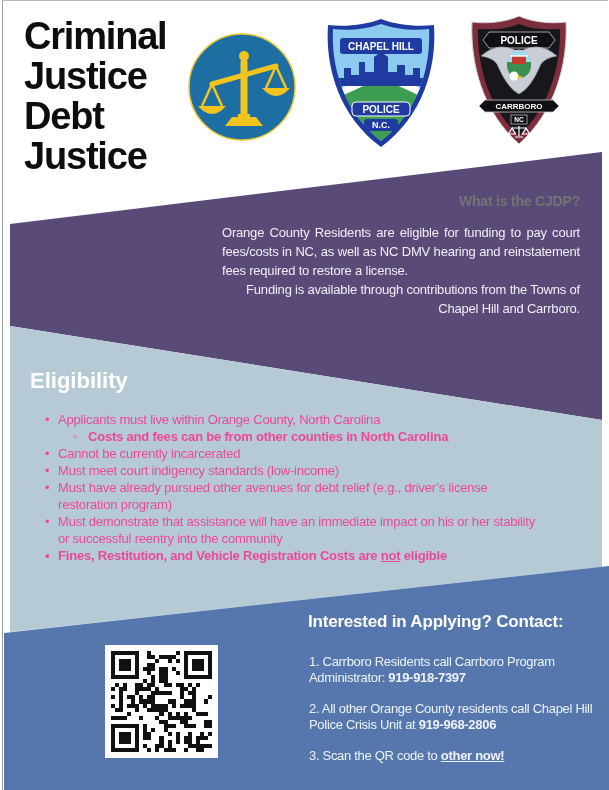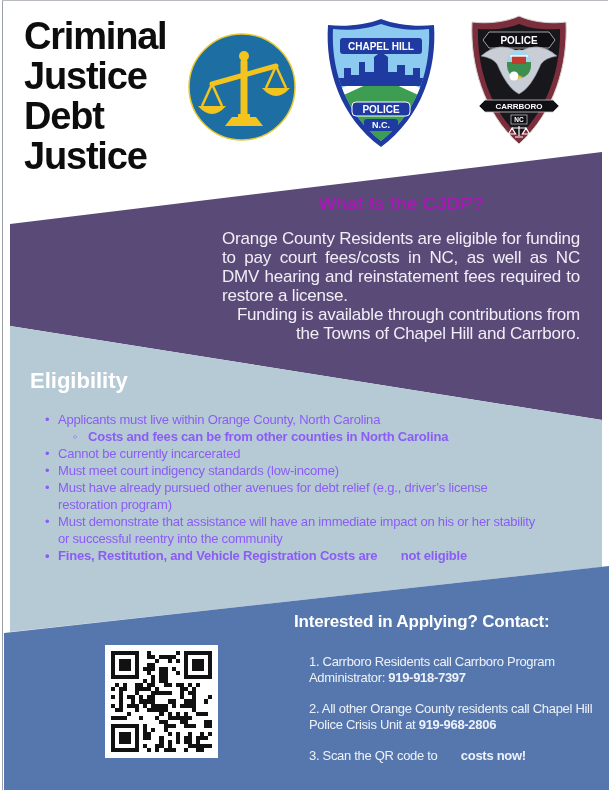--- a/index.html
+++ b/index.html
@@ -11,38 +11,38 @@
 
   
   .title{position:absolute;left:24px;top:16px;color:#0d0d0d;font-weight:800;
          font-size:38px;line-height:40px;letter-spacing:-1.2px;}
   .logo-scales{position:absolute;left:187px;top:32px;}
   .badge-ch{position:absolute;left:320px;top:14px;}
   .badge-cb{position:absolute;left:465px;top:12px;}
 
   
   .cjdp{position:absolute;left:222px;top:193px;width:358px;text-align:right;color:#f1eef6;}
-  .cjdp-heading{font-size:19px;font-weight:700;color:#a21caf;letter-spacing:-0.2px;text-align:center;}
-  .cjdp p{margin:0;font-size:17px;line-height:19px;letter-spacing:-0.2px;}
+  .cjdp-heading{font-size:14px;font-weight:700;color:#737373;letter-spacing:-0.2px;}
+  .cjdp p{margin:0;font-size:13px;line-height:19px;letter-spacing:-0.2px;}
   .cjdp .p1{margin-top:14px;text-align:justify;}
   .cjdp .p2{margin-top:0;text-align:right;}
 
   
   .elig-heading{position:absolute;left:30px;top:368px;font-size:22px;font-weight:700;color:#ffffff;}
-  .bullets{position:absolute;left:44px;top:411px;width:502px;color:#8b5cf6;
+  .bullets{position:absolute;left:44px;top:411px;width:502px;color:#ec4899;
            font-size:13px;line-height:17px;letter-spacing:-0.2px;}
   .b{position:relative;padding-left:14px;}
   .b::before{content:"\2022";position:absolute;left:1px;}
   .b2{position:relative;padding-left:44px;font-weight:700;}
   .b2::before{content:"\25E6";position:absolute;left:29px;}
-  .u{margin-left:20px;}
+  .u{text-decoration:underline;}
   .bold{font-weight:700;}
 
   
-  .contact-heading{position:absolute;left:294px;top:612px;font-size:17px;font-weight:700;
+  .contact-heading{position:absolute;left:308px;top:612px;font-size:17px;font-weight:700;
                    color:#ffffff;letter-spacing:-0.2px;}
   .contact-items{position:absolute;left:309px;top:654px;width:292px;color:#eef2f8;
                  font-size:13px;line-height:15.5px;letter-spacing:-0.3px;}
   .ci{margin-bottom:16px;}
 
   
   .qr-box{position:absolute;left:105px;top:645px;width:113px;height:113px;background:#ffffff;
           display:flex;align-items:center;justify-content:center;}
   .qr-box svg{width:101px;height:101px;display:block;}
 </style>
@@ -138,21 +138,21 @@
     <div class="b">Must meet court indigency standards (low-income)</div>
     <div class="b">Must have already pursued other avenues for debt relief (e.g., driver’s license restoration program)</div>
     <div class="b">Must demonstrate that assistance will have an immediate impact on his or her stability or successful reentry into the community</div>
     <div class="b bold"><span>Fines, Restitution, and Vehicle Registration Costs are </span><span class="u">not</span><span> eligible</span></div>
   </div>
 
   <div class="contact-heading">Interested in Applying? Contact:</div>
   <div class="contact-items">
     <div class="ci"><span>1. Carrboro Residents call Carrboro Program Administrator: </span><span class="bold">919-918-7397</span></div>
     <div class="ci"><span>2. All other Orange County residents call Chapel Hill Police Crisis Unit at </span><span class="bold">919-968-2806</span></div>
-    <div class="ci"><span>3. Scan the QR code to </span><span class="bold u">costs now!</span></div>
+    <div class="ci"><span>3. Scan the QR code to </span><span class="bold u">other now!</span></div>
   </div>
 
   <div class="qr-box">
     <svg id="qr-svg" viewBox="0 0 25 25" shape-rendering="crispEdges">
       <path fill="#111111" fill-rule="evenodd" d="M9 0h1v1h-1zM16 0h1v1h-1zM9 1h1v1h-1zM10 1h1v1h-1zM12 1h1v1h-1zM13 1h1v1h-1zM14 1h1v1h-1zM15 1h1v1h-1zM11 2h1v1h-1zM14 2h1v1h-1zM16 2h1v1h-1zM9 3h1v1h-1zM10 3h1v1h-1zM8 4h1v1h-1zM9 4h1v1h-1zM10 4h1v1h-1zM12 4h1v1h-1zM13 4h1v1h-1zM15 4h1v1h-1zM9 5h1v1h-1zM12 5h1v1h-1zM13 5h1v1h-1zM16 5h1v1h-1zM10 6h1v1h-1zM12 6h1v1h-1zM13 6h1v1h-1zM8 7h1v1h-1zM10 7h1v1h-1zM12 7h1v1h-1zM13 7h1v1h-1zM1 8h1v1h-1zM3 8h1v1h-1zM6 8h1v1h-1zM7 8h1v1h-1zM9 8h1v1h-1zM10 8h1v1h-1zM13 8h1v1h-1zM14 8h1v1h-1zM16 8h1v1h-1zM17 8h1v1h-1zM19 8h1v1h-1zM21 8h1v1h-1zM0 9h1v1h-1zM2 9h1v1h-1zM3 9h1v1h-1zM6 9h1v1h-1zM7 9h1v1h-1zM8 9h1v1h-1zM9 9h1v1h-1zM11 9h1v1h-1zM17 9h1v1h-1zM18 9h1v1h-1zM20 9h1v1h-1zM2 10h1v1h-1zM6 10h1v1h-1zM10 10h1v1h-1zM11 10h1v1h-1zM12 10h1v1h-1zM13 10h1v1h-1zM14 10h1v1h-1zM17 10h1v1h-1zM19 10h1v1h-1zM20 10h1v1h-1zM0 11h1v1h-1zM2 11h1v1h-1zM4 11h1v1h-1zM5 11h1v1h-1zM7 11h1v1h-1zM9 11h1v1h-1zM10 11h1v1h-1zM17 11h1v1h-1zM20 11h1v1h-1zM24 11h1v1h-1zM2 12h1v1h-1zM5 12h1v1h-1zM7 12h1v1h-1zM8 12h1v1h-1zM9 12h1v1h-1zM10 12h1v1h-1zM14 12h1v1h-1zM15 12h1v1h-1zM18 12h1v1h-1zM19 12h1v1h-1zM20 12h1v1h-1zM23 12h1v1h-1zM0 13h1v1h-1zM2 13h1v1h-1zM4 13h1v1h-1zM5 13h1v1h-1zM6 13h1v1h-1zM8 13h1v1h-1zM10 13h1v1h-1zM11 13h1v1h-1zM12 13h1v1h-1zM13 13h1v1h-1zM15 13h1v1h-1zM17 13h1v1h-1zM18 13h1v1h-1zM19 13h1v1h-1zM20 13h1v1h-1zM1 14h1v1h-1zM2 14h1v1h-1zM6 14h1v1h-1zM9 14h1v1h-1zM10 14h1v1h-1zM11 14h1v1h-1zM12 14h1v1h-1zM13 14h1v1h-1zM20 14h1v1h-1zM4 15h1v1h-1zM12 15h1v1h-1zM14 15h1v1h-1zM16 15h1v1h-1zM18 15h1v1h-1zM21 15h1v1h-1zM22 15h1v1h-1zM23 15h1v1h-1zM0 16h1v1h-1zM1 16h1v1h-1zM2 16h1v1h-1zM3 16h1v1h-1zM7 16h1v1h-1zM11 16h1v1h-1zM14 16h1v1h-1zM15 16h1v1h-1zM16 16h1v1h-1zM17 16h1v1h-1zM18 16h1v1h-1zM19 16h1v1h-1zM12 17h1v1h-1zM13 17h1v1h-1zM17 17h1v1h-1zM18 17h1v1h-1zM23 17h1v1h-1zM24 17h1v1h-1zM8 18h1v1h-1zM13 18h1v1h-1zM14 18h1v1h-1zM15 18h1v1h-1zM18 18h1v1h-1zM19 18h1v1h-1zM20 18h1v1h-1zM23 18h1v1h-1zM24 18h1v1h-1zM8 19h1v1h-1zM10 19h1v1h-1zM13 19h1v1h-1zM8 20h1v1h-1zM9 20h1v1h-1zM14 20h1v1h-1zM16 20h1v1h-1zM19 20h1v1h-1zM22 20h1v1h-1zM24 20h1v1h-1zM8 21h1v1h-1zM9 21h1v1h-1zM12 21h1v1h-1zM16 21h1v1h-1zM18 21h1v1h-1zM19 21h1v1h-1zM21 21h1v1h-1zM22 21h1v1h-1zM23 21h1v1h-1zM12 22h1v1h-1zM14 22h1v1h-1zM16 22h1v1h-1zM18 22h1v1h-1zM19 22h1v1h-1zM21 22h1v1h-1zM8 23h1v1h-1zM11 23h1v1h-1zM12 23h1v1h-1zM14 23h1v1h-1zM19 23h1v1h-1zM20 23h1v1h-1zM21 23h1v1h-1zM22 23h1v1h-1zM23 23h1v1h-1zM24 23h1v1h-1zM9 24h1v1h-1zM11 24h1v1h-1zM13 24h1v1h-1zM14 24h1v1h-1zM15 24h1v1h-1zM18 24h1v1h-1zM21 24h1v1h-1zM22 24h1v1h-1zM0 0h7v7h-7z M1 1h5v5h-5z M2 2h3v3h-3zM18 0h7v7h-7z M19 1h5v5h-5z M20 2h3v3h-3zM0 18h7v7h-7z M1 19h5v5h-5z M2 20h3v3h-3z"></path>
     </svg>
   </div>
 
 </div>
 

